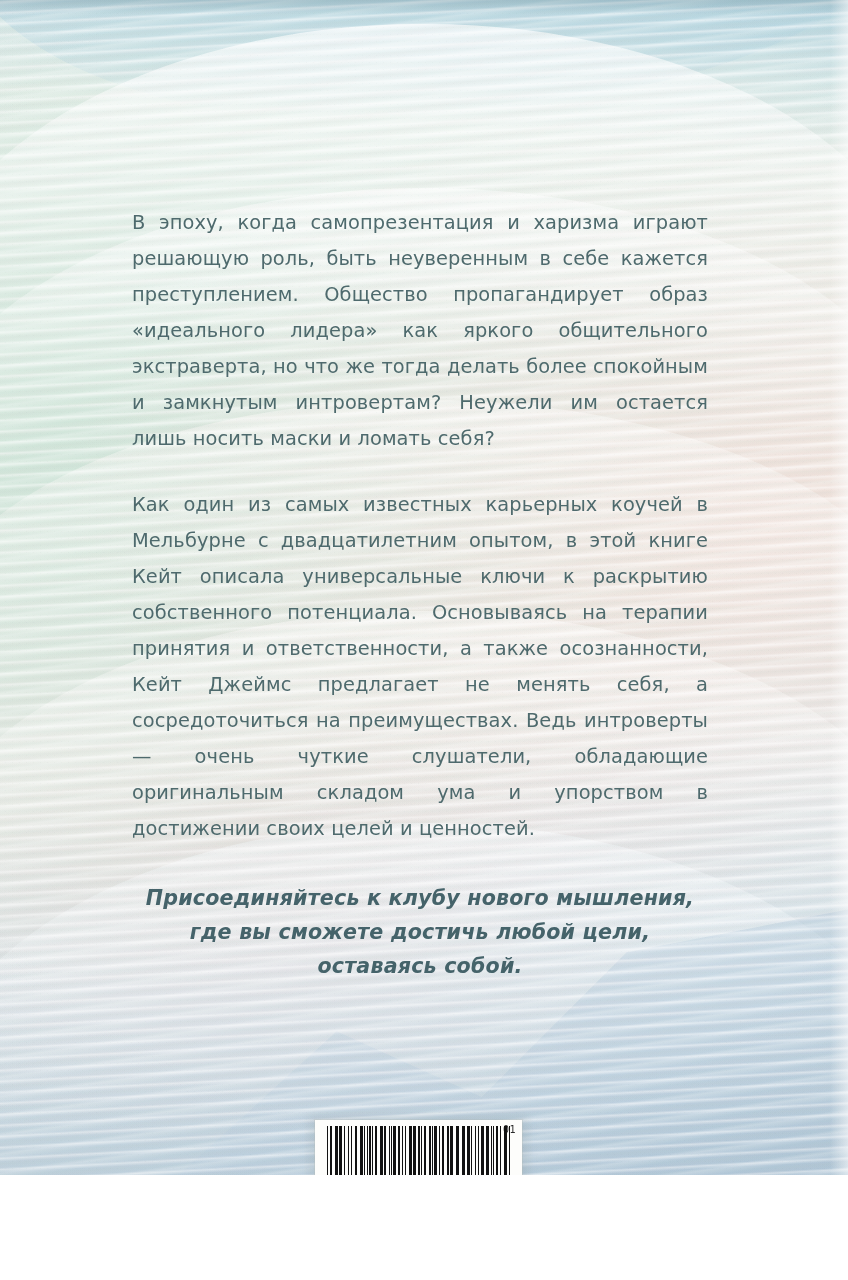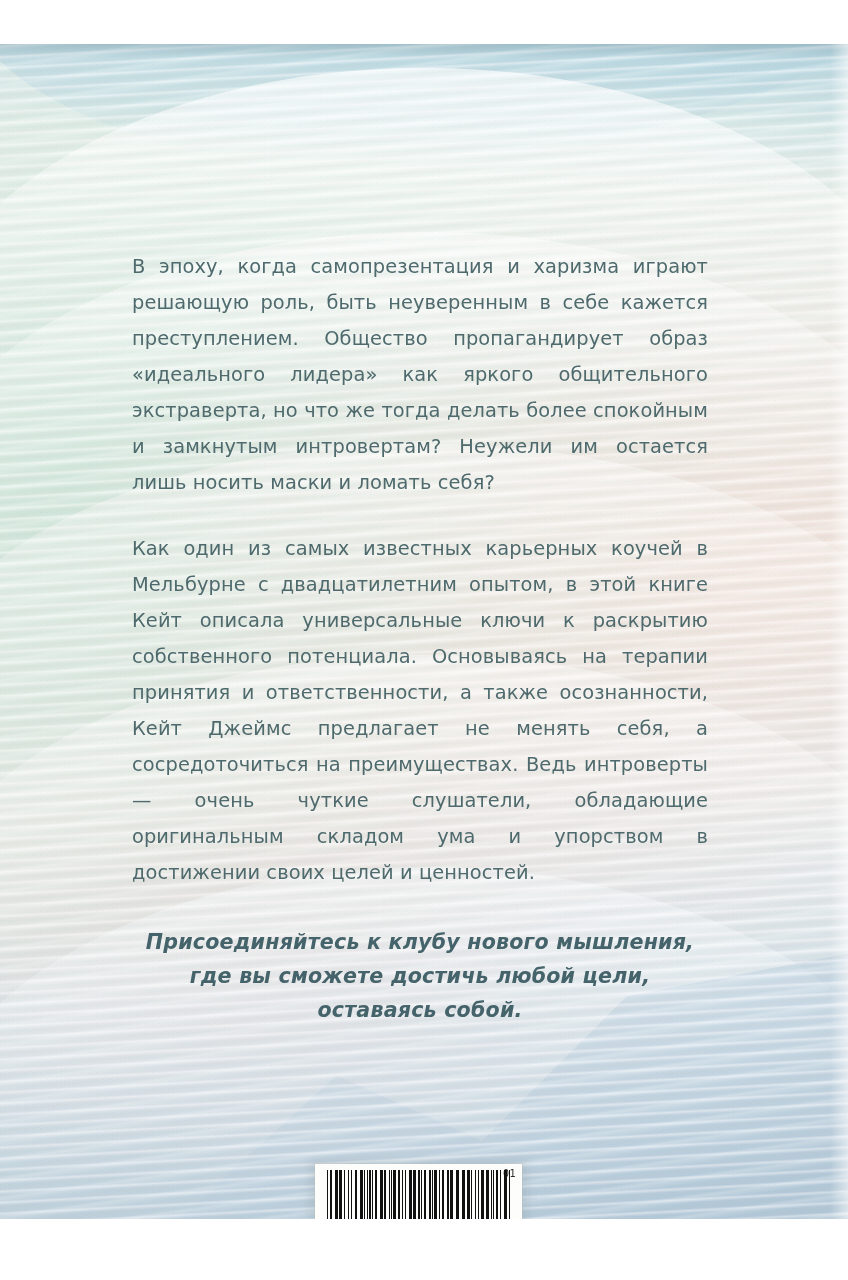--- a/index.html
+++ b/index.html
@@ -7,21 +7,20 @@
     padding: 0;
     background: #ffffff;
   }
   .page {
     position: relative;
     width: 848px;
     height: 1175px;
     overflow: hidden;
     font-family: "DejaVu Sans", sans-serif;
     background: #fca5a5;
-    margin-top: 44px;
   }
 
   
   .bg {
     position: absolute;
     inset: 0;
     background:
       
       linear-gradient(185deg, rgba(168,206,221,0.85) 0%, rgba(196,223,230,0.45) 7%, rgba(222,235,231,0.15) 13%, rgba(255,255,255,0) 20%),
       

